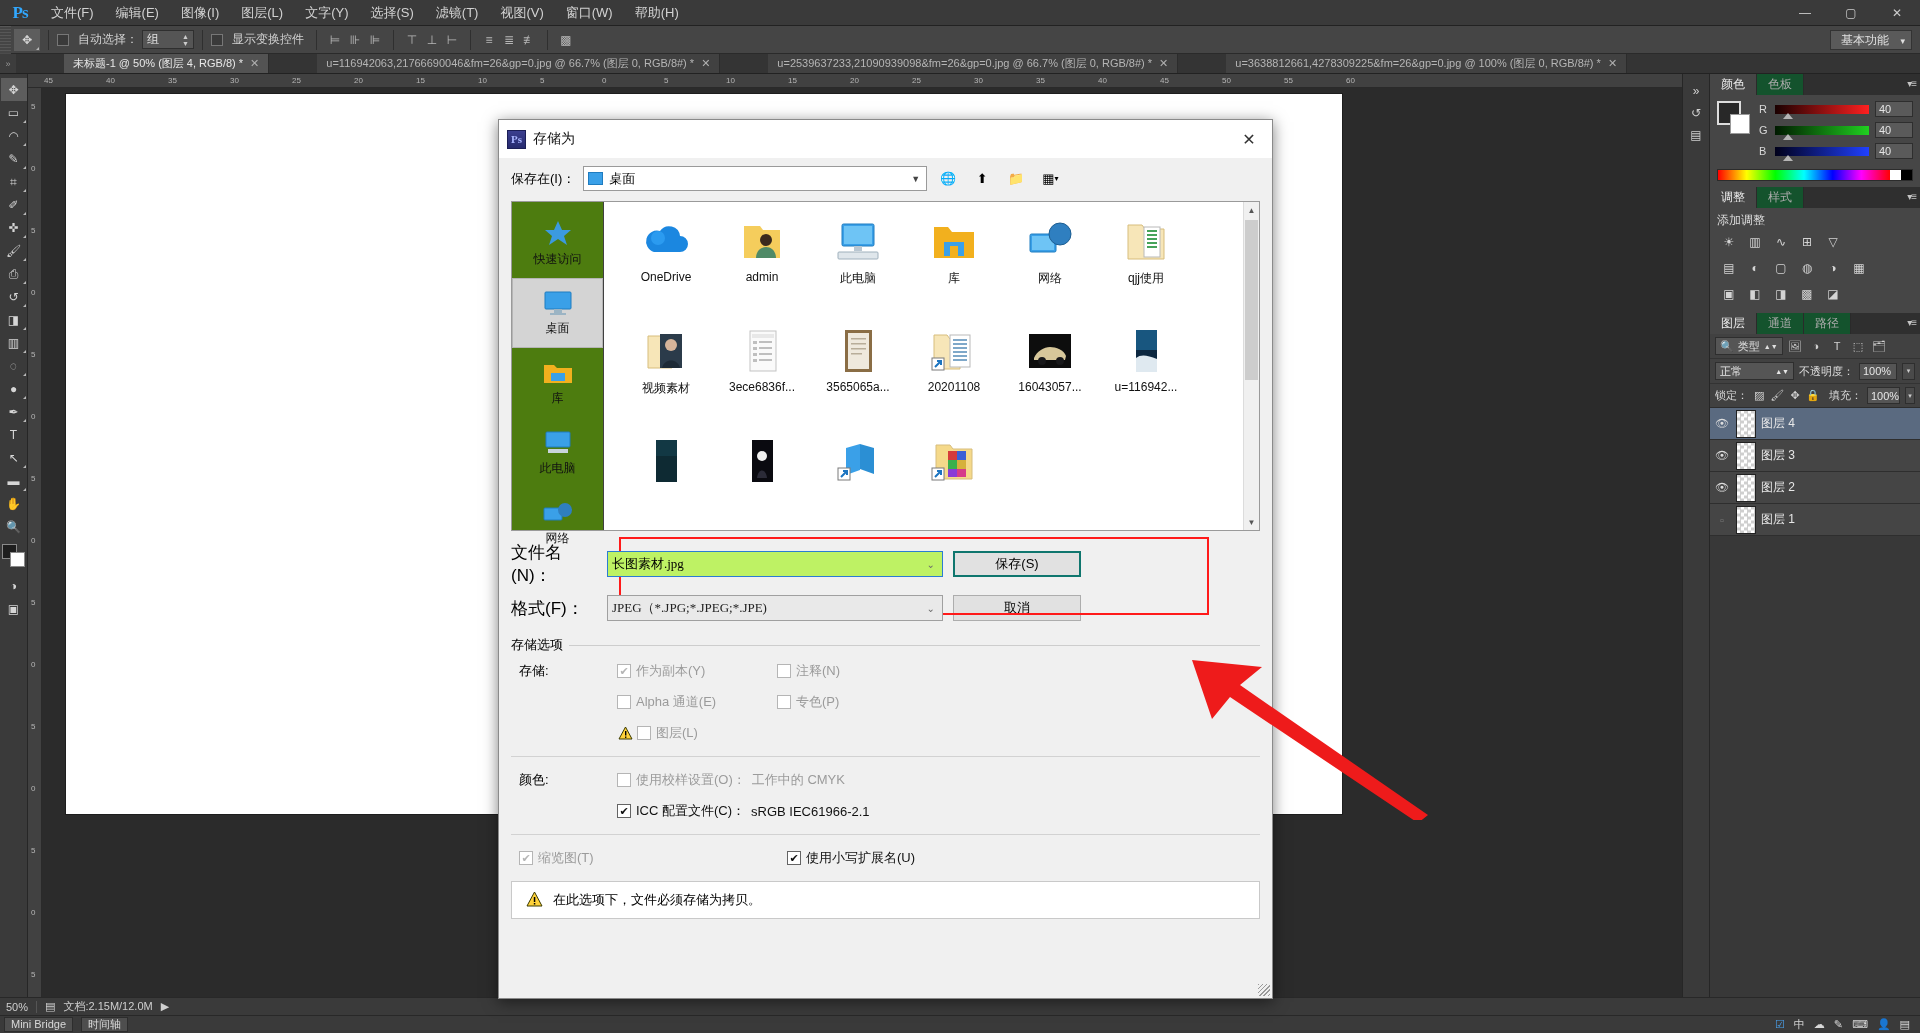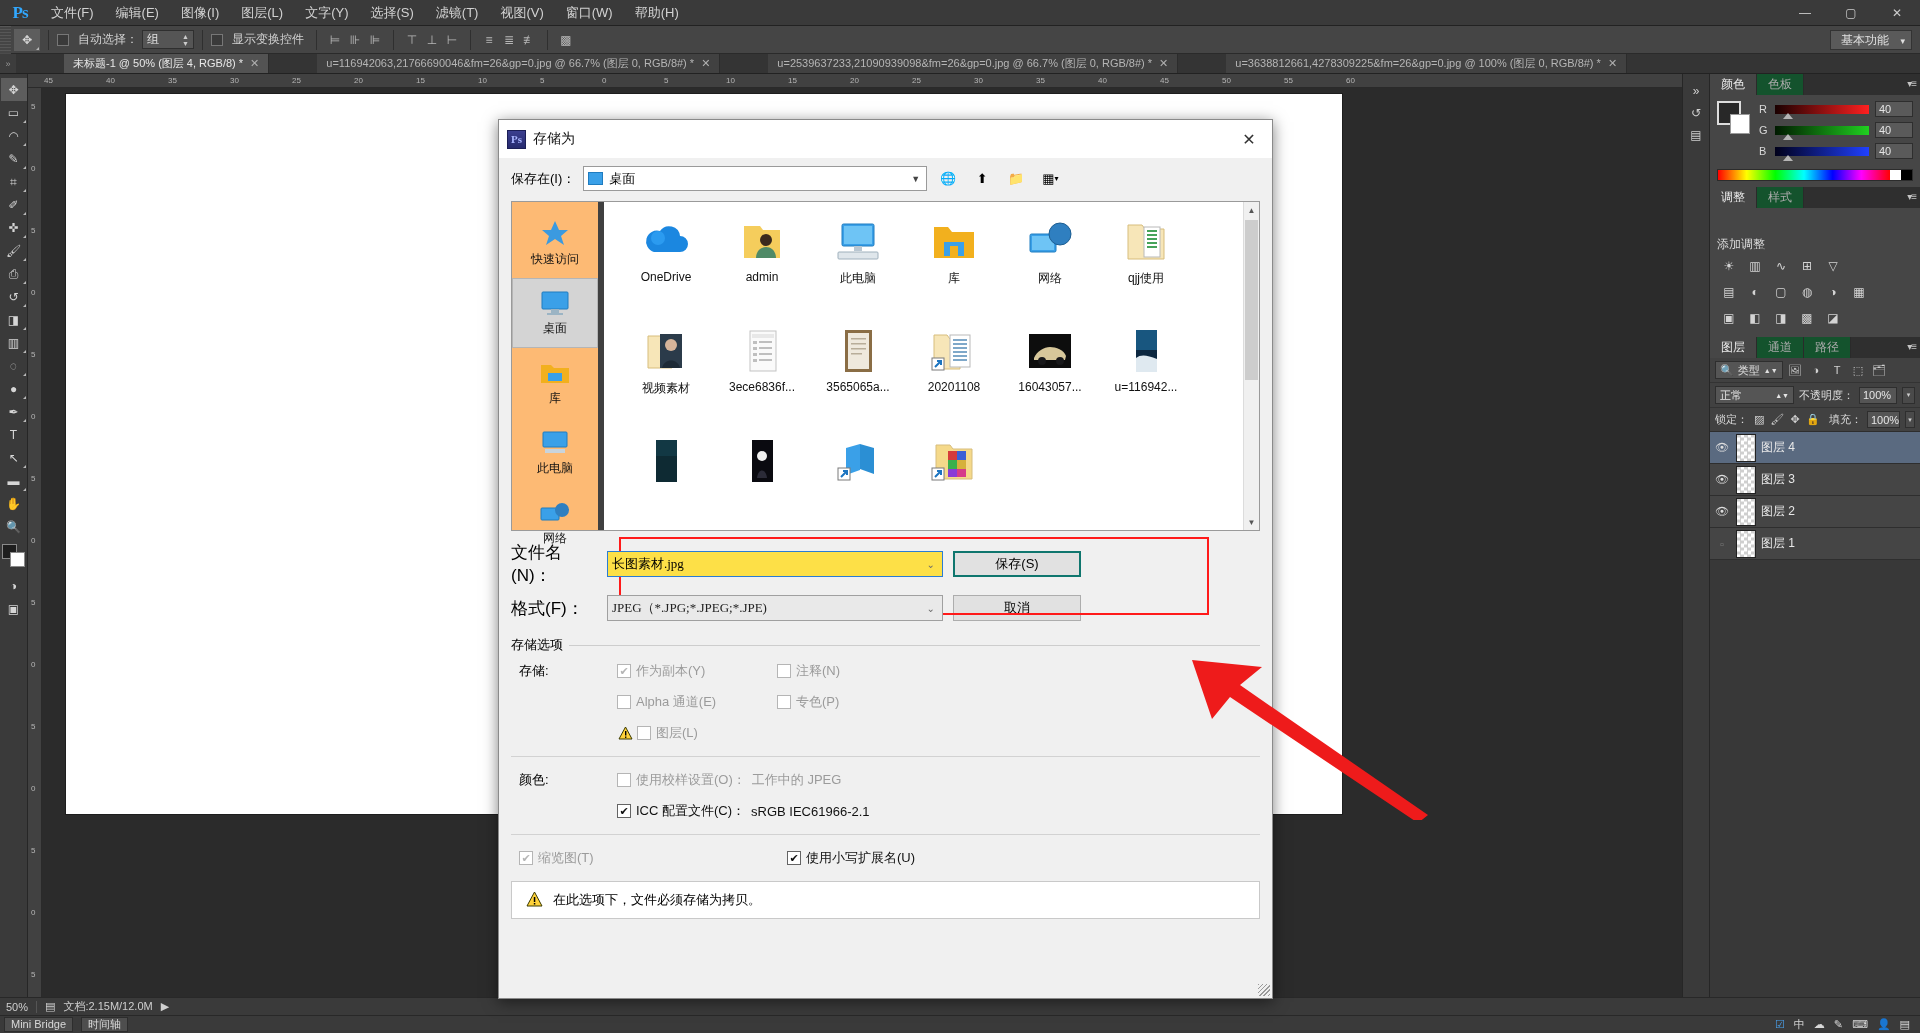--- a/index.html
+++ b/index.html
@@ -93,21 +93,21 @@
   .pmenu { position:absolute; right:4px; top:4px; color:#c5c5c5; font-size:10px; letter-spacing:-1px;}
   .panel-body { background:#464646; padding:6px 7px; }
   .color-row { display:flex; align-items:center; margin-bottom:5px; gap:6px;}
   .color-row .lbl { width:10px; color:#d8d8d8; font-size:11px;}
   .slider { flex:1; height:9px; position:relative; }
   .slider .bar{ position:absolute; left:0;right:0;top:0;height:9px;}
   .slider .knob{ position:absolute; top:8px; width:0;height:0;border-left:5px solid transparent;border-right:5px solid transparent;border-bottom:6px solid #b5b5b5;}
   .num-box { width:38px;height:16px;background:#5a5a5a;border:1px solid #2e2e2e;color:#e4e4e4;font-size:11px;
              display:flex;align-items:center;padding-left:3px;}
   #spectrum { height:12px; margin-top:5px; border:1px solid #2c2c2c; display:flex;}
-  .adj-title{ color:#dcdcdc;font-size:12px;padding:4px 7px 2px;margin-top:24px;}
+  .adj-title{ color:#dcdcdc;font-size:12px;padding:4px 7px 2px;}
   .adj-grid{ display:flex; flex-wrap:wrap; padding:2px 8px 6px; gap:4px;}
   .adj-ic{ width:22px;height:18px;display:flex;align-items:center;justify-content:center;color:#d4d4d4;font-size:12px;}
 
   .lay-toolrow{ display:flex;align-items:center;gap:4px;background:#414141;padding:3px 5px;border-bottom:1px solid #333;}
   .lay-filter{ display:flex;align-items:center;background:#555;border:1px solid #2e2e2e;height:18px;padding:0 4px;color:#e0e0e0;font-size:11px;gap:4px;}
   .lay-ico{ width:17px;height:17px;display:flex;align-items:center;justify-content:center;color:#d0d0d0;font-size:11px;}
   .blend-row{ display:flex;align-items:center;gap:5px;padding:3px 5px;background:#414141;border-bottom:1px solid #333;}
   .blend-sel{ flex:1;height:18px;background:#555;border:1px solid #2e2e2e;color:#e6e6e6;font-size:11px;
               display:flex;align-items:center;padding:0 4px;}
   .blend-sel .arrows{margin-left:auto;font-size:7px;}
@@ -149,36 +149,36 @@
 
   #saveinrow{ display:flex; align-items:center; padding:8px 12px 10px 12px; gap:8px; background:#f0f0f0;}
   #saveinrow .lab{ font-size:13px; }
   #saveinsel{ width:344px;height:25px;background:#fff;border:1px solid #9a9a9a;display:flex;align-items:center;
               padding:0 4px;gap:6px;position:relative;}
   #saveinsel .fico{width:15px;height:13px;background:#3aa0e8;border:1px solid #1f7cc0;}
   #saveinsel .cv{position:absolute;right:6px;font-size:9px;color:#444;}
   .navbtn{width:26px;height:24px;display:flex;align-items:center;justify-content:center;font-size:13px;}
 
   #browser{ display:flex; margin:0 12px; border:1px solid #9a9a9a; background:#fff; height:330px;}
-  #places{ width:92px; background:#fdba74; border-right:6px solid #404040; padding-top:6px;}
+  #places{ width:92px; background:#4d7c0f; border-right:1px solid #404040; padding-top:6px;}
   .place{ height:70px; display:flex;flex-direction:column;align-items:center;justify-content:center;gap:3px;font-size:12px;color:#111;}
   .place.sel{ background:#d4d4d4; border:1px solid #b5b5b5;}
   #filespane{ flex:1; position:relative; overflow:hidden; }
   #filegrid{ display:flex;flex-wrap:wrap; padding:10px 4px 0 14px; gap:0px;}
   .fitem{ width:96px;height:110px;display:flex;flex-direction:column;align-items:center;gap:6px;padding-top:6px;}
   .fitem .cap{font-size:12px;color:#111;white-space:nowrap;overflow:hidden;text-overflow:ellipsis;max-width:92px;text-align:center;}
   #vscroll{ position:absolute;right:0;top:0;bottom:0;width:16px;background:#f0f0f0;border-left:1px solid #dcdcdc;}
   #vscroll .up,#vscroll .dn{height:16px;display:flex;align-items:center;justify-content:center;font-size:8px;color:#555;background:#f0f0f0;}
   #vscroll .thumbv{position:absolute;top:18px;left:1px;width:13px;height:160px;background:#cdcdcd;}
 
   #namebox{ position:relative; margin:10px 12px 0 12px; }
   #redbox{ position:absolute; left:108px; top:-4px; width:590px; height:78px; border:2px solid #ff1a1a; pointer-events:none;}
   .fieldrow{ display:flex;align-items:center;gap:10px;margin-bottom:8px;}
   .fieldrow .lab{ width:86px; text-align:left; font-size:17px;}
-  .combo{ width:336px;height:26px;background:#fde047;border:1px solid #2b7cd3;display:flex;align-items:center;padding:0 4px;
+  .combo{ width:336px;height:26px;background:#bef264;border:1px solid #2b7cd3;display:flex;align-items:center;padding:0 4px;
           position:relative;font-size:13px;font-family:"Liberation Serif",serif;}
   .combo.grey{ background:#e9e9e9;border:1px solid #a0a0a0;color:#222;}
   .combo .cv{position:absolute;right:7px;font-size:10px;color:#6b6b6b;}
   .dbtn{ width:128px;height:26px;display:flex;align-items:center;justify-content:center;font-size:13px;
          background:#e1e1e1;border:1px solid #adadad;}
   .dbtn.primary{ border:2px solid #0f766e; background:#e1e1e1;}
 
   #optsection{ margin:16px 12px 0 12px; position:relative; }
   .legend{ font-size:13px; position:absolute; top:-9px; left:0; background:#f0f0f0; padding-right:6px;}
   #optinner{ border-top:1px solid #cdcdcd; padding:16px 0 0 0;}
@@ -841,21 +841,21 @@
 
       <div class="hr"></div>
 
       <div class="optrow">
         <span class="optlabel">颜色:</span>
         <div class="optcols">
           <div class="optline">
             <span class="cbwrap" style="min-width:auto">
               <span class="cb dis"></span>
               <span class="ctext dis">使用校样设置(O)：</span>
-              <span class="ctext dis" style="margin-left:6px">工作中的 JPEG</span>
+              <span class="ctext dis" style="margin-left:6px">工作中的 CMYK</span>
             </span>
           </div>
           <div class="optline">
             <span class="cbwrap" style="min-width:auto">
               <span class="cb on"></span>
               <span class="ctext">ICC 配置文件(C)：</span>
               <span class="ctext" style="margin-left:6px">sRGB IEC61966-2.1</span>
             </span>
           </div>
         </div>

